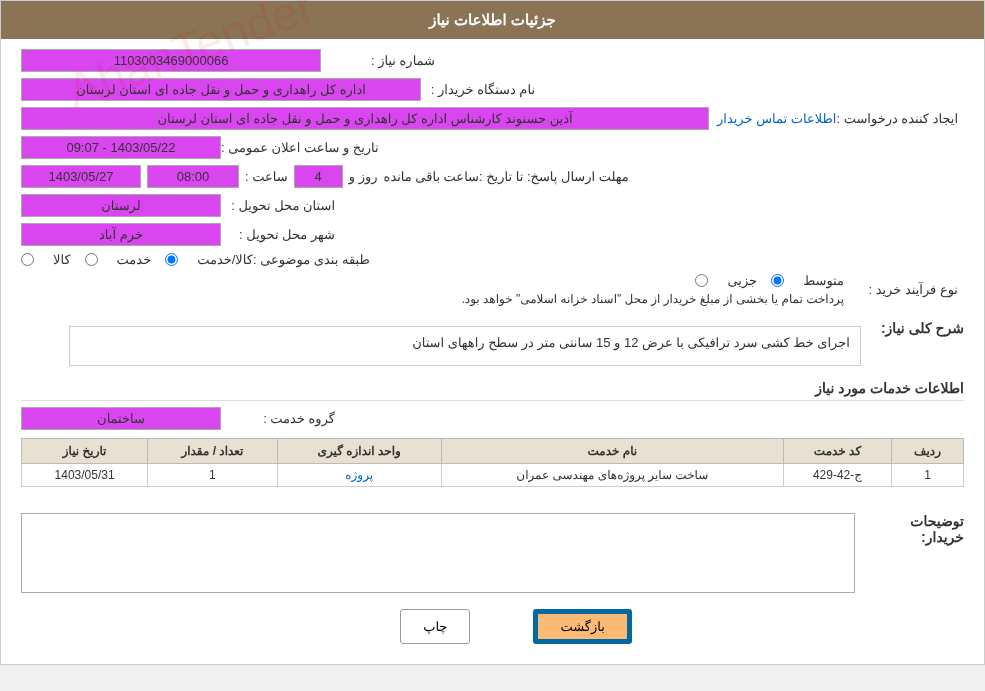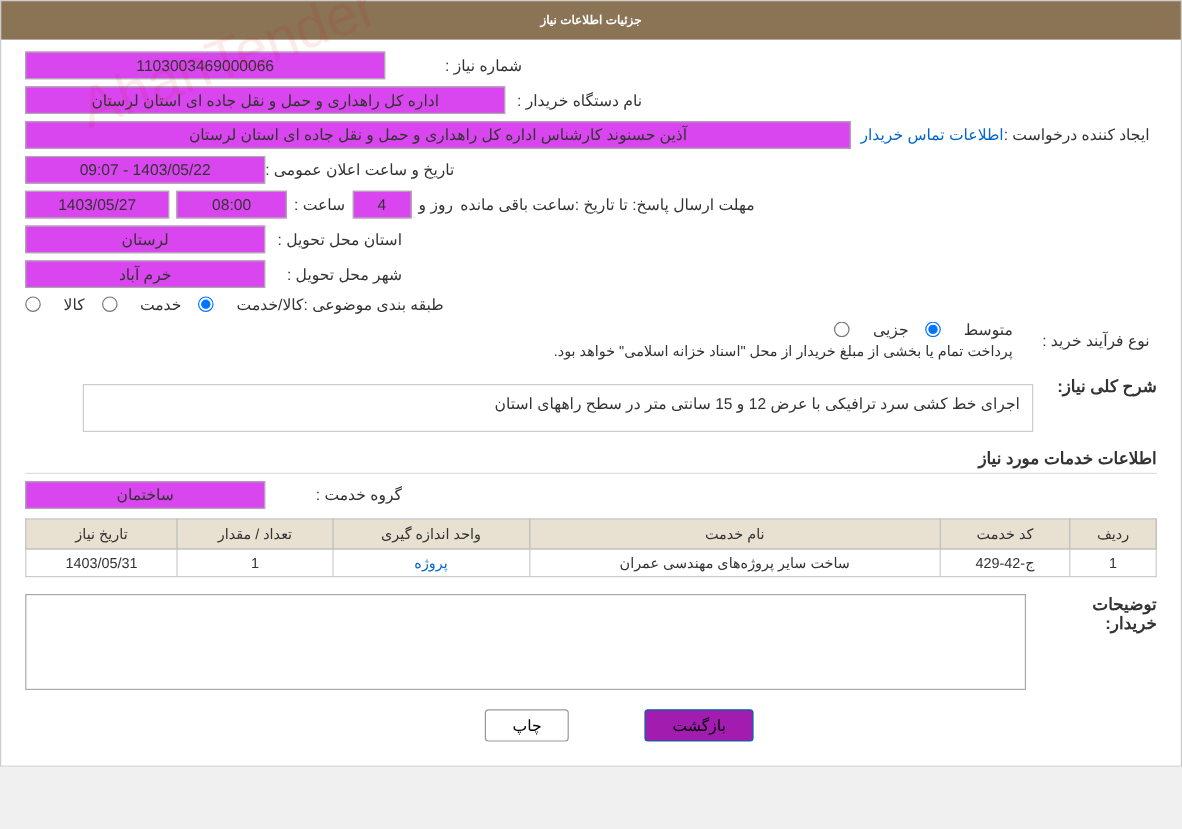--- a/index.html
+++ b/index.html
@@ -14,21 +14,21 @@
       max-width: 985px;
       margin: 0 auto;
       background: #fff;
       border: 1px solid #ccc;
     }
     .page-header {
       background: #8B7355;
       color: #fff;
       text-align: center;
       padding: 10px 0;
-      font-size: 10px;
+      font-size: 15px;
       font-weight: bold;
     }
     .content {
       padding: 10px 20px 20px;
     }
     .section-title {
       font-weight: bold;
       font-size: 14px;
       color: #333;
       margin: 14px 0 6px;
@@ -68,21 +68,21 @@
       width: 100%;
       border-collapse: collapse;
       margin-top: 8px;
       font-size: 12px;
     }
     table.data-table th {
       background: #e8e0d0;
       border: 1px solid #bbb;
       padding: 5px 8px;
       text-align: center;
-      font-weight: normal;
+      font-weight: bold;
     }
     table.data-table td {
       border: 1px solid #ccc;
       padding: 4px 8px;
       text-align: center;
     }
     .textarea-box {
       width: 100%;
       height: 80px;
       border: 1px solid #aaa;
@@ -103,22 +103,22 @@
       font-size: 13px;
       background: #f5f5f5;
       border-radius: 3px;
       margin-left: 47px;
     }
     .btn-print {
       background: #fff;
       border: 1px solid #999;
     }
     .btn-back {
-      background: #a21caf;
-      border: 1px solid #0369a1;
+      background: #fdba74;
+      border: 5px solid #0369a1;
     }
     .section-box {
       border: 1px solid #ccc;
       padding: 8px 10px;
       margin-top: 6px;
       text-align: right;
       min-height: 40px;
     }
     .description-label {
       font-weight: bold;
@@ -260,21 +260,21 @@
       <td>1</td>
       <td>ج-42-429</td>
       <td>ساخت سایر پروژه‌های مهندسی عمران</td>
       <td style="color:#0066cc;">پروژه</td>
       <td>1</td>
       <td>1403/05/31</td>
     </tr>
         </tbody>
     </table>
 
-    <div style="display:flex; align-items:flex-start; gap:10px; margin-top:14px;justify-content:space-between;">
+    <div style="display:flex; align-items:flex-start; gap:10px; margin-top:26px;justify-content:space-between;">
       <span class="description-label">توضیحات خریدار:</span>
       <textarea class="textarea-box" style=""></textarea>
     </div>
 
     <div class="buttons-row">
       <button class="btn btn-back">بازگشت</button>
       <button class="btn btn-print">چاپ</button>
     </div>
 
   </div>

